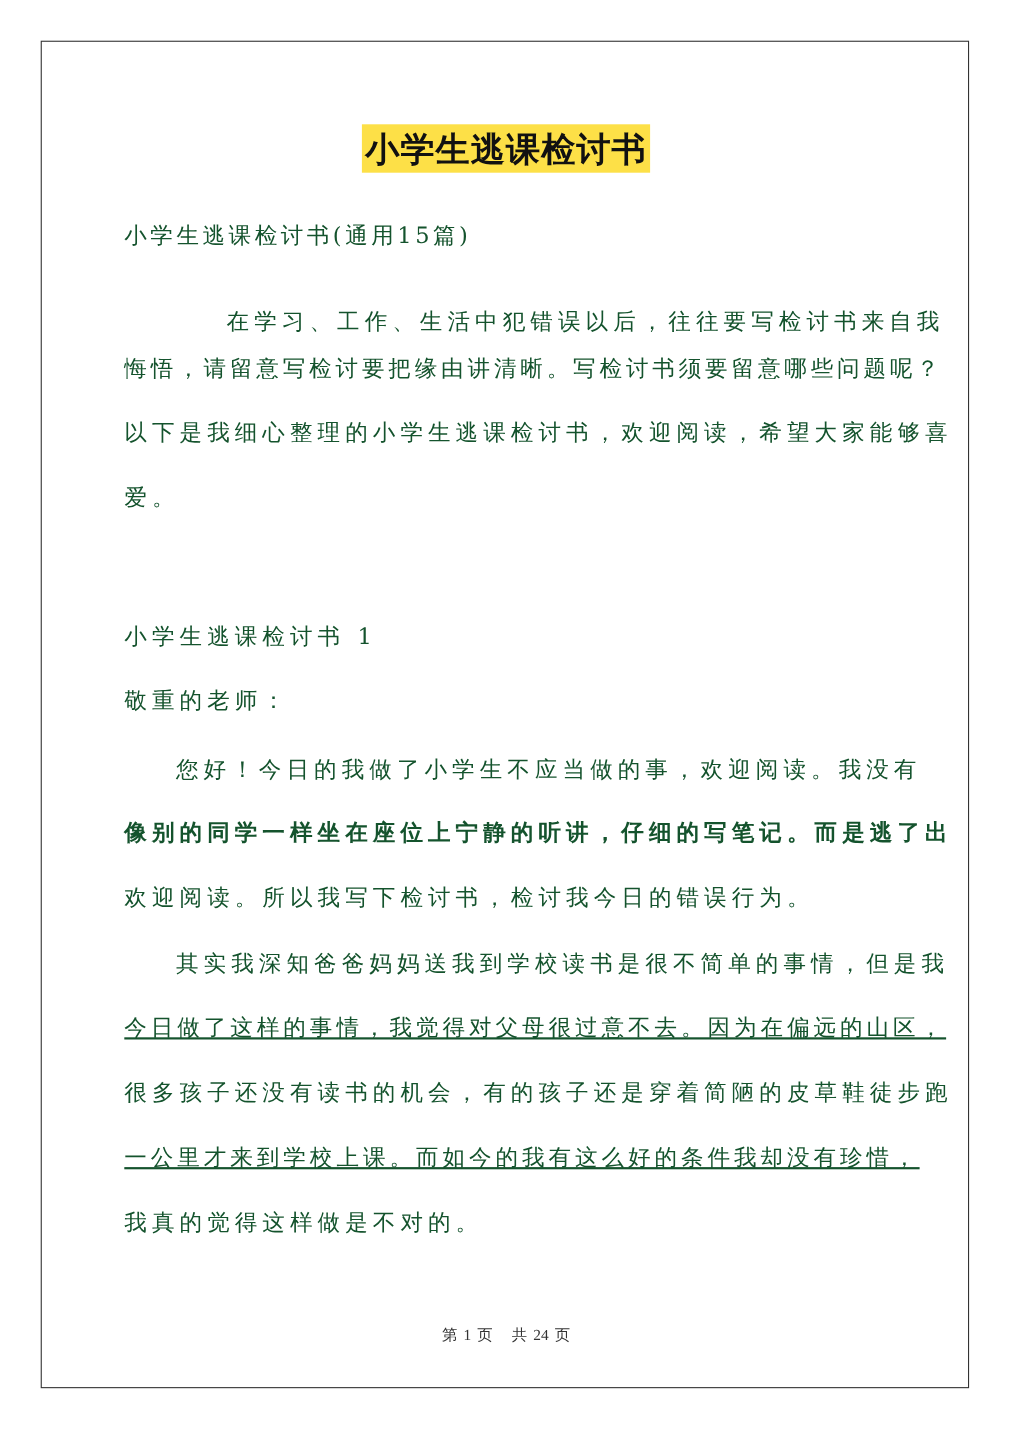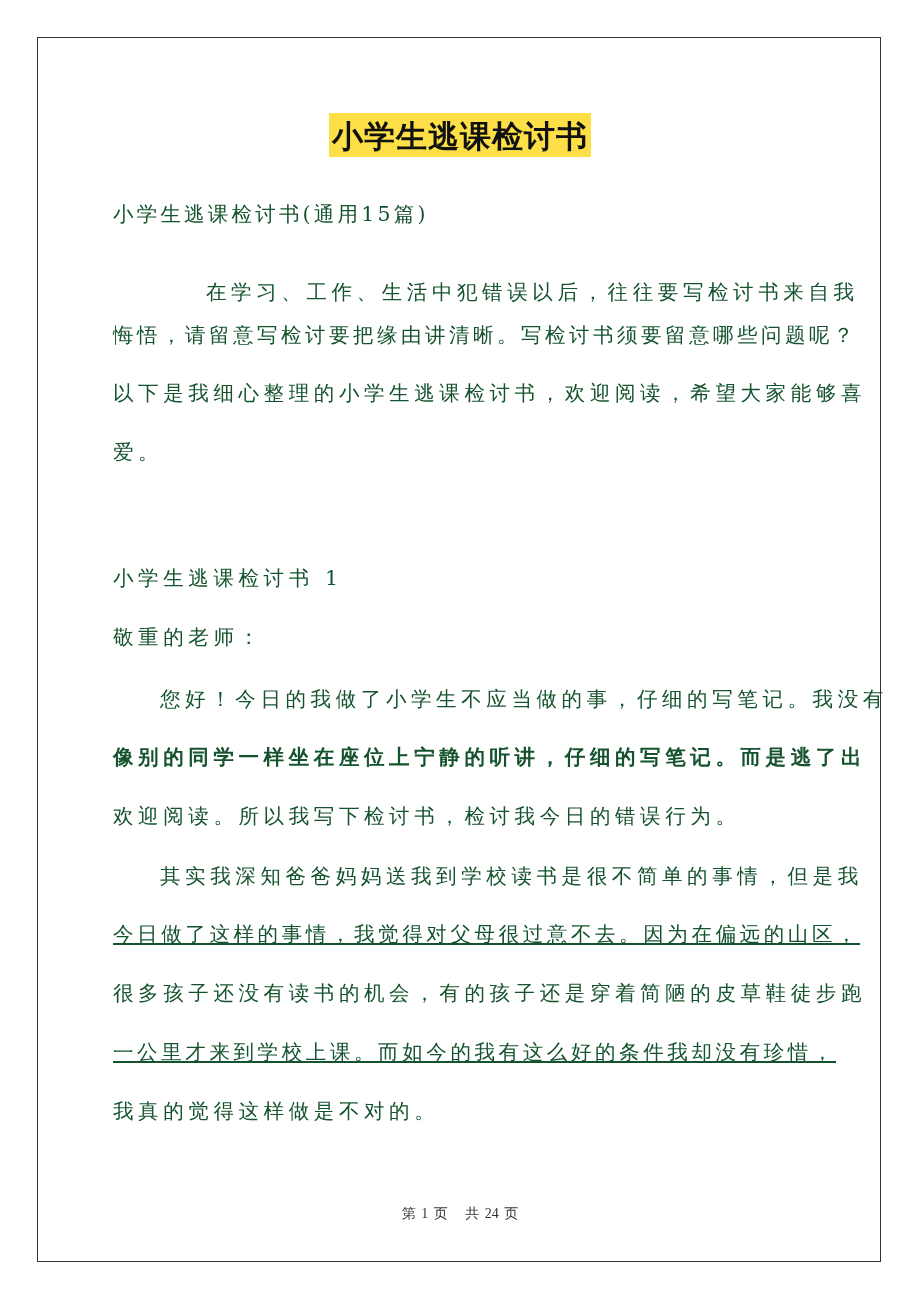--- a/index.html
+++ b/index.html
@@ -76,21 +76,21 @@
 <div class="line" style="top:199px; letter-spacing:3.2px;">小学生逃课检讨书(通用15篇)</div>
 
 <div class="line" style="top:261px; left:206px;margin-top:16px;">在学习、工作、生活中犯错误以后，往往要写检讨书来自我</div>
 <div class="line" style="top:320px; letter-spacing:3.5px;">悔悟，请留意写检讨要把缘由讲清晰。写检讨书须要留意哪些问题呢？</div>
 <div class="line" style="top:378px;">以下是我细心整理的小学生逃课检讨书，欢迎阅读，希望大家能够喜</div>
 <div class="line" style="top:437px;">爱。</div>
 
 <div class="line" style="top:563px;">小学生逃课检讨书 1</div>
 <div class="line" style="top:622px;">敬重的老师：</div>
 
-<div class="line" style="top:684px; left:160px;">您好！今日的我做了小学生不应当做的事，仔细的写笔记。我没有</div>
+<div class="line" style="top:684px; left:160px;">您好！今日的我做了小学生不应当做的事，欢迎阅读。我没有</div>
 <div class="line" style="top:742px;font-weight:bold;">像别的同学一样坐在座位上宁静的听讲，仔细的写笔记。而是逃了出</div>
 <div class="line" style="top:801px;">欢迎阅读。所以我写下检讨书，检讨我今日的错误行为。</div>
 
 <div class="line" style="top:861px; left:160px;">其实我深知爸爸妈妈送我到学校读书是很不简单的事情，但是我</div>
 <div class="line" style="top:919px; letter-spacing:3.6px;text-decoration:underline;">今日做了这样的事情，我觉得对父母很过意不去。因为在偏远的山区，</div>
 <div class="line" style="top:978px;">很多孩子还没有读书的机会，有的孩子还是穿着简陋的皮草鞋徒步跑</div>
 <div class="line" style="top:1037px; letter-spacing:3.6px;text-decoration:underline;">一公里才来到学校上课。而如今的我有这么好的条件我却没有珍惜，</div>
 <div class="line" style="top:1096px;">我真的觉得这样做是不对的。</div>
 
 <div class="footer">

